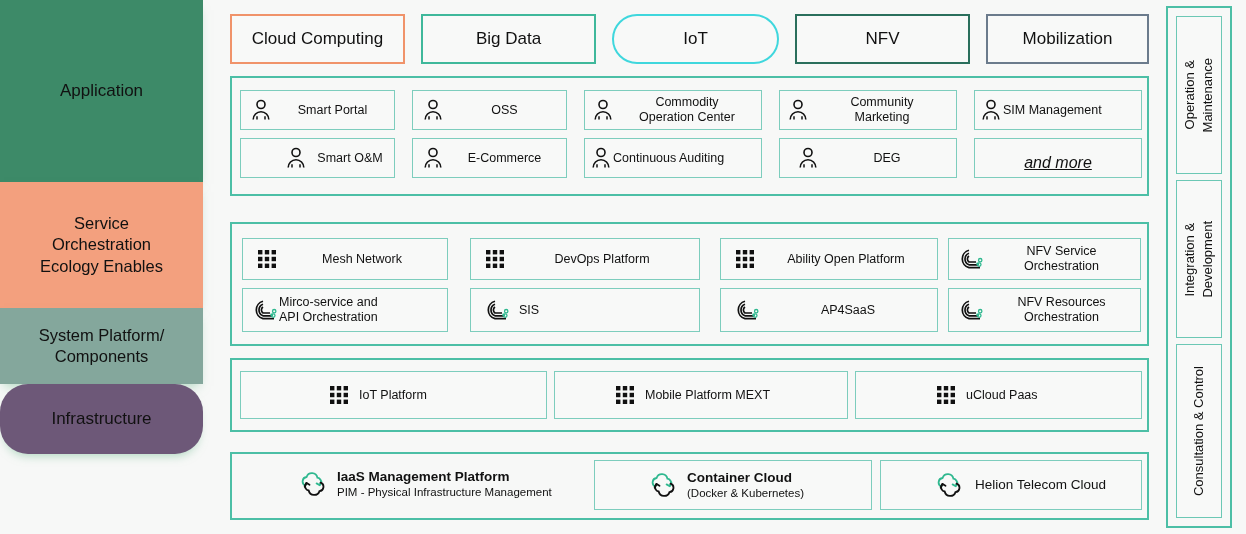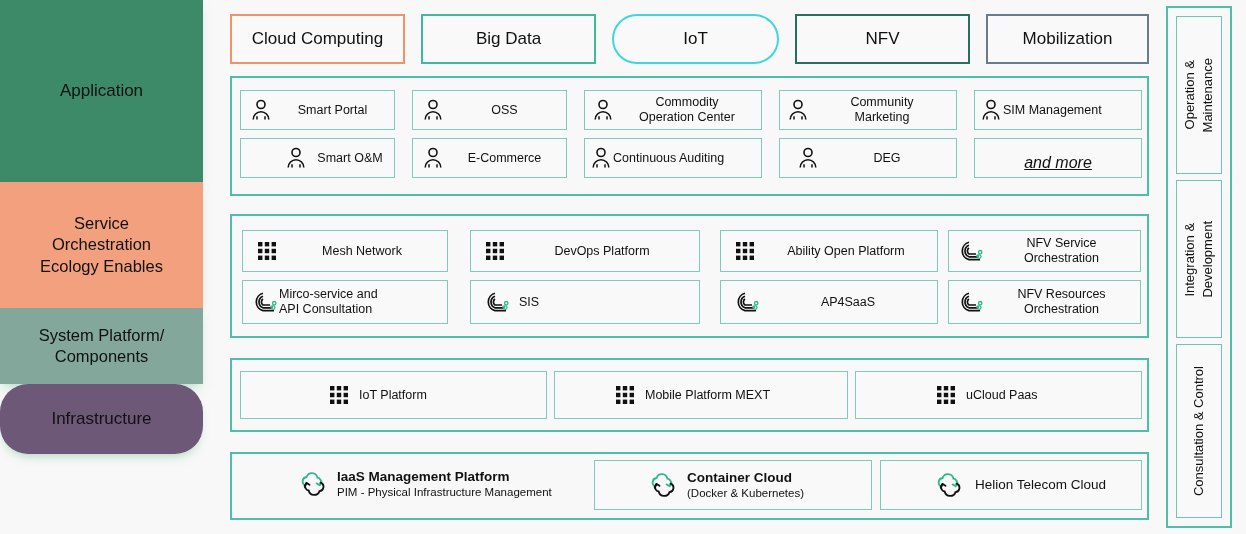--- a/index.html
+++ b/index.html
@@ -206,21 +206,21 @@
       <span class="lbl andmore">and more</span>
     </div>
   </div>
 
   <div class="layer-label three" style="left: 12px; top: 212px; width: 203px; height: 126px; background: rgb(243, 160, 126);">
     <span style="white-space:pre-line;">Service
 Orchestration
 Ecology Enables</span>
   </div>
 
-  <div class="panel abs" style="left:230px; top:214px; width:919px; height:124px;">
+  <div class="panel abs" style="left:230px; top:222px; width:919px; height:124px;">
 
     <div class="cell" style="left:10px; top:14px; width:206px; height:42px;">
       <span class="ico" style="margin-left:14px;">
         <svg width="20" height="20" viewBox="0 0 20 20">
             <rect x="1" y="1" width="4.4" height="4.4" fill="#111"></rect>
             <rect x="7.8" y="1" width="4.4" height="4.4" fill="#111"></rect>
             <rect x="14.6" y="1" width="4.4" height="4.4" fill="#111"></rect>
             <rect x="1" y="7.8" width="4.4" height="4.4" fill="#111"></rect>
             <rect x="7.8" y="7.8" width="4.4" height="4.4" fill="#111"></rect>
             <rect x="14.6" y="7.8" width="4.4" height="4.4" fill="#111"></rect>
@@ -283,21 +283,21 @@
         <svg width="24" height="22" viewBox="0 0 24 22">
             <path d="M10 2.2 A9 9 0 0 0 10 19.6 L21 19.6" fill="none" stroke="#111" stroke-width="1.7"></path>
             <path d="M10 5.2 A6.2 6.2 0 0 0 10 16.8 L19 16.8" fill="none" stroke="#111" stroke-width="1.7"></path>
             <path d="M10 8 A3.6 3.6 0 0 0 10 14 L17 14" fill="none" stroke="#111" stroke-width="1.7"></path>
             <circle cx="21.2" cy="12.2" r="1.7" fill="none" stroke="#2fb88f" stroke-width="1.3"></circle>
             <circle cx="20.3" cy="16.6" r="1.7" fill="none" stroke="#2fb88f" stroke-width="1.3"></circle>
             <rect x="17.4" y="14.6" width="2.6" height="2.6" fill="#2fb88f"></rect>
           </svg>
       </span>
       <span class="lbl tight" style="white-space:pre-line;">Mirco-service and
-API Consultation</span>
+API Orchestration</span>
     </div>
     <div class="cell" style="left:238px; top:64px; width:230px; height:44px;">
       <span class="ico" style="margin-left:14px;">
         <svg width="24" height="22" viewBox="0 0 24 22">
             <path d="M10 2.2 A9 9 0 0 0 10 19.6 L21 19.6" fill="none" stroke="#111" stroke-width="1.7"></path>
             <path d="M10 5.2 A6.2 6.2 0 0 0 10 16.8 L19 16.8" fill="none" stroke="#111" stroke-width="1.7"></path>
             <path d="M10 8 A3.6 3.6 0 0 0 10 14 L17 14" fill="none" stroke="#111" stroke-width="1.7"></path>
             <circle cx="21.2" cy="12.2" r="1.7" fill="none" stroke="#2fb88f" stroke-width="1.3"></circle>
             <circle cx="20.3" cy="16.6" r="1.7" fill="none" stroke="#2fb88f" stroke-width="1.3"></circle>
             <rect x="17.4" y="14.6" width="2.6" height="2.6" fill="#2fb88f"></rect>

